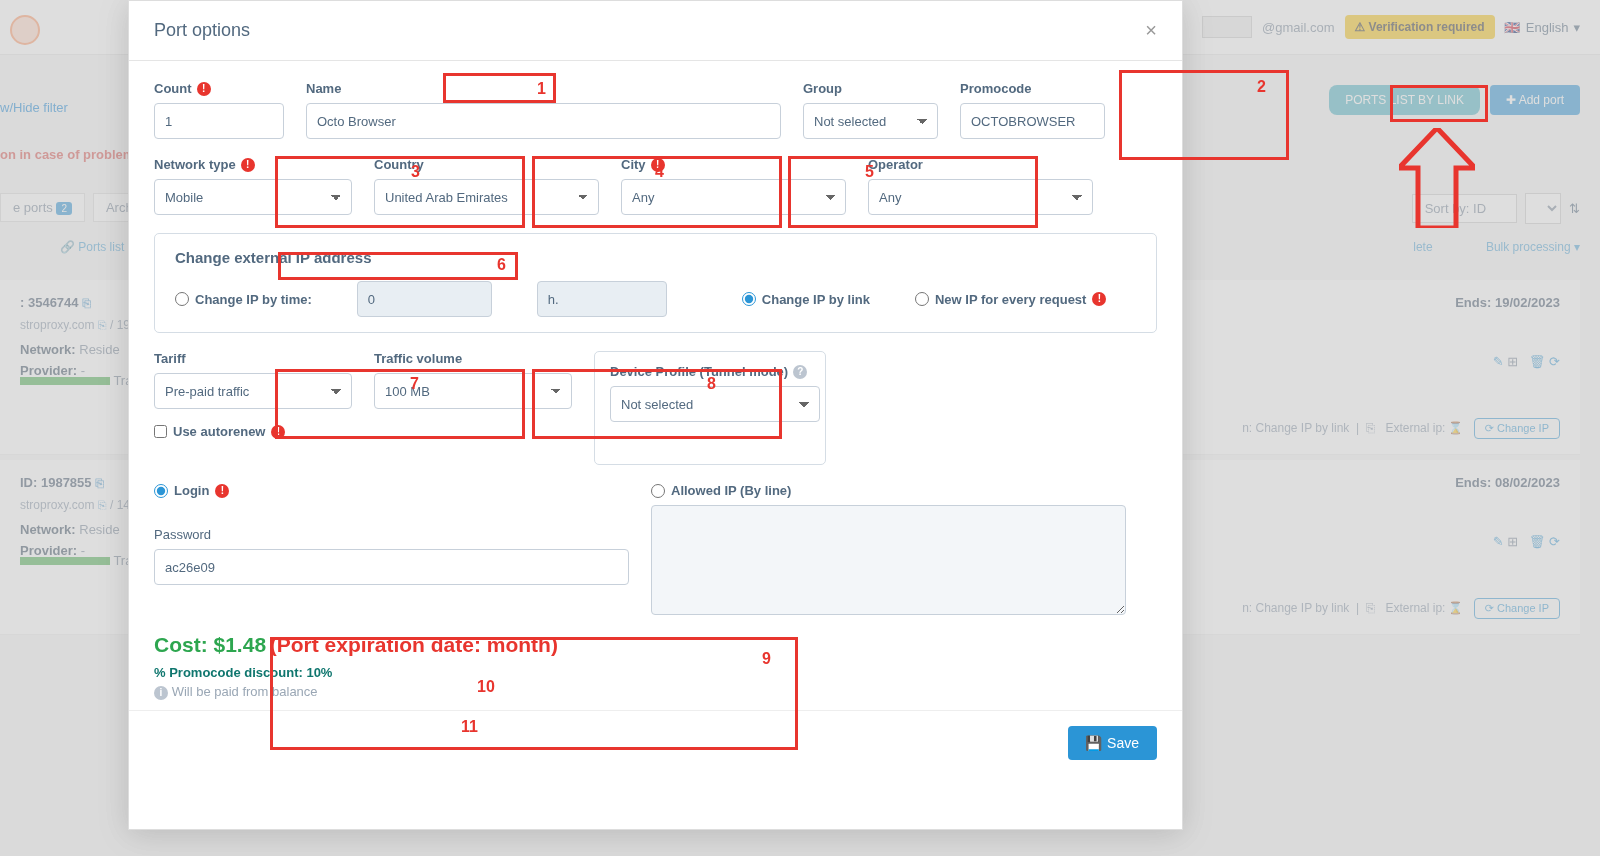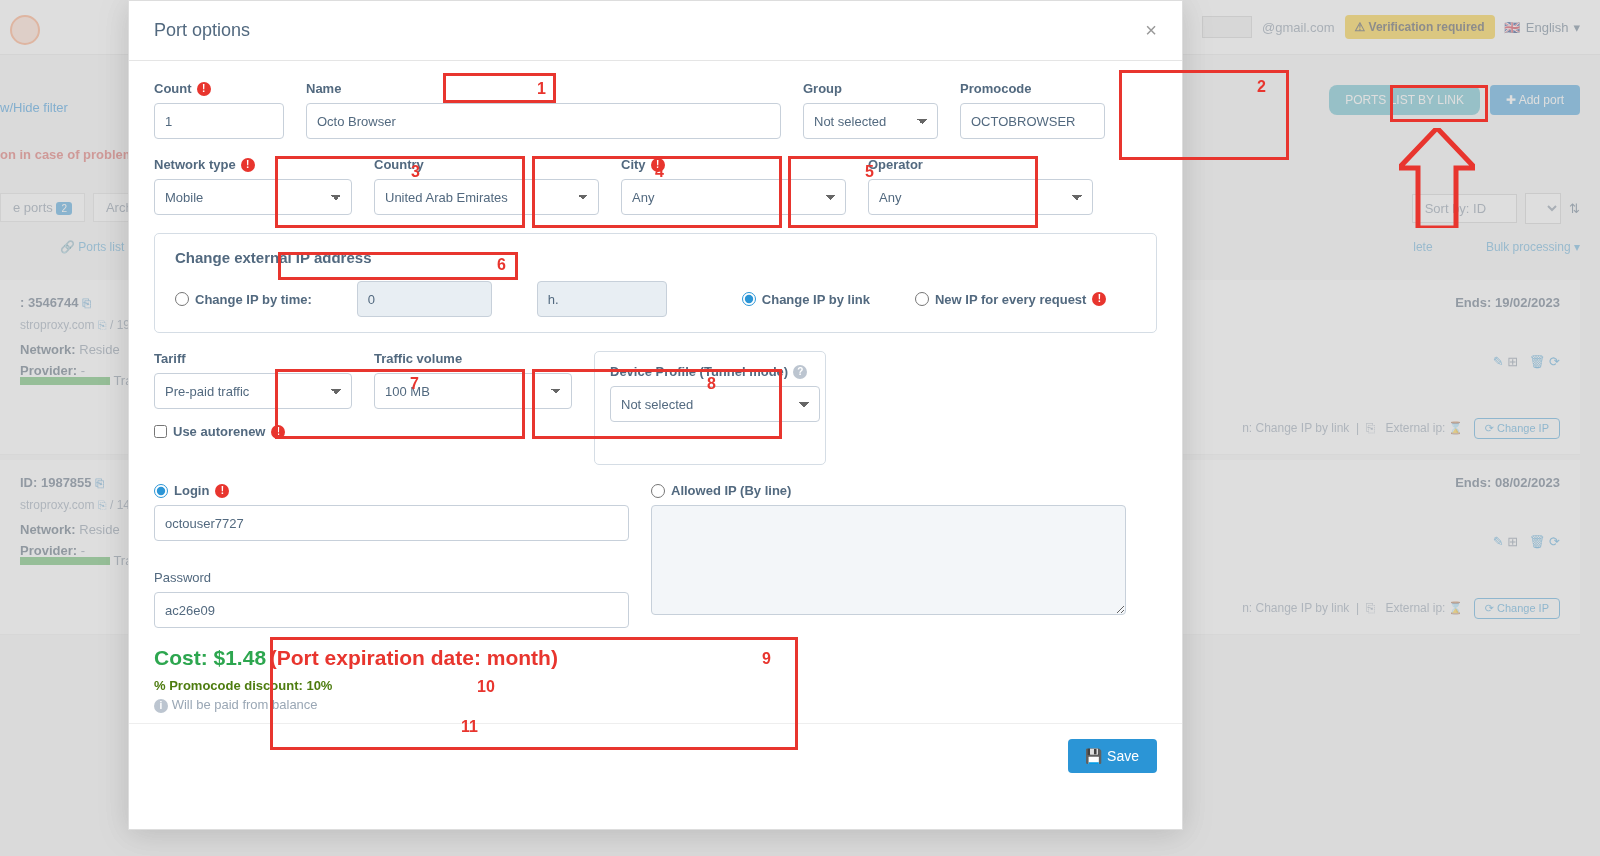--- a/index.html
+++ b/index.html
@@ -51,21 +51,21 @@
 .radio-item { display: flex; align-items: center; gap: 6px; color: #52697f; font-weight: 600; font-size: 13px; }
 .radio-item input[type=radio] { accent-color: #2b95d6; width: 14px; height: 14px; }
 .gray-input { background: #e8eef3; border: 1px solid #c7d0da; }
 .chk-row { display: flex; align-items: center; gap: 6px; color: #52697f; font-weight: 600; font-size: 13px; margin-top: 8px; }
 .auth-login { width: 475px; }
 .textarea { border: 1px solid #c7d0da; border-radius: 4px; background: #f3f6f9; height: 110px; width: 475px; resize: both; }
 .cost-box { margin-top: 15px; }
 .cost-line { font-size: 21px; font-weight: 600; vertical-align: middle; }
 .cost-green { color: #2da64f; }
 .cost-red { color: #e8352e; }
-.promo-disc { color: #4d7c0f; font-weight: 600; font-size: 13px; margin-top: 8px; }
+.promo-disc { color: #0f766e; font-weight: 600; font-size: 13px; margin-top: 8px; }
 .gray-note { color: #9aa7b5; font-size: 13px; margin-top: 4px; }
 .info-dot { display: inline-block; width: 14px; height: 14px; border-radius: 50%; background: #e8352e; color: #fff; text-align: center; font-size: 10px; line-height: 14px; font-weight: bold; }
 .info-gray { display: inline-block; width: 14px; height: 14px; border-radius: 50%; background: #bcc5d0; color: #fff; text-align: center; font-size: 10px; line-height: 14px; font-weight: bold; }
 .modal-foot { padding: 15px 25px 20px; text-align: right; border-top: 1px solid #eee; }
 .btn-save { background: #2b95d6; color: #fff; border: none; padding: 9px 18px; border-radius: 4px; font-size: 14px; font-weight: 500; }
 .arrow-callout { position: fixed; top: 128px; left: 1399px; z-index: 30; }
 .arrow-svg { width: 76px; height: 100px; }
 .red-box-abs { position: absolute; border: 3px solid #e8352e; pointer-events: none; z-index: 25; }
 .device-box { border: 1px solid #d5dde5; border-radius: 5px; padding: 12px 15px; width: 232px; }
 .copy-ico { color:#6aa9d4; font-size:11px; }
@@ -237,21 +237,20 @@
       </div>
     </div>
 
     <div class="row">
       <div class="fg">
         <label class="radio-item">
             <input type="radio" name="auth" checked="" style=""> 
             <span>Login</span> 
             <span class="info-dot">!</span>
           </label>
-        <input class="input auth-login" value="octouser7727" style="">
         <div class="lbl" style="margin-top:22px;font-weight:500">Password</div>
         <input class="input auth-login" value="ac26e09" style="">
       </div>
       <div class="fg">
         <label class="radio-item">
             <input type="radio" name="auth" style=""> 
             <span>Allowed IP (By line)</span>
           </label>
         <textarea class="textarea" style=""></textarea>
       </div>

